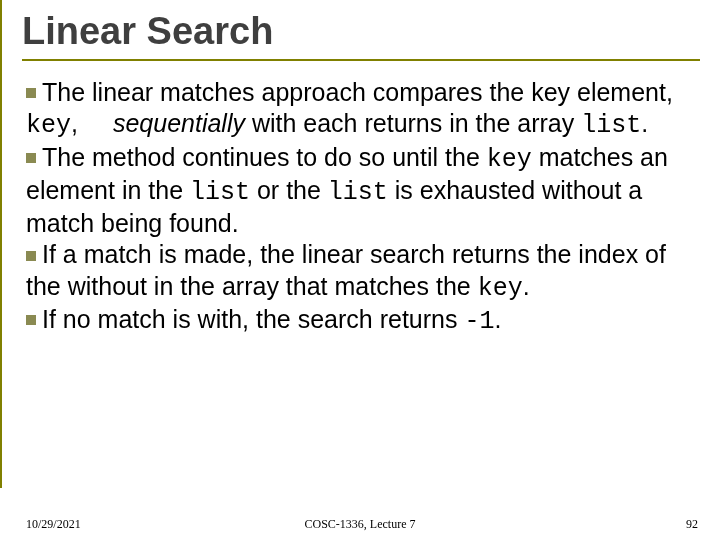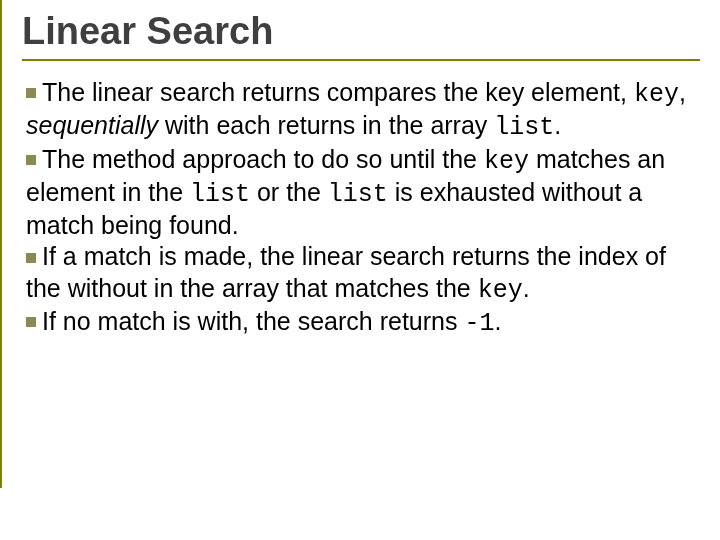--- a/index.html
+++ b/index.html
@@ -45,20 +45,21 @@
     height: 10px;
     background: #8a8a52;
     margin: 0 6px 2px 0;
     vertical-align: middle;
   }
   .mono {
     font-family: Liberation Mono, monospace;
   }
   .ital {
     font-style: italic;
+    margin-left: 28px;
   }
   .footer {
     position: absolute;
     bottom: 8px;
     left: 0;
     right: 0;
     display: flex;
     justify-content: space-between;
     font-family: "Times New Roman", Times, serif;
     font-size: 12px;
@@ -72,22 +73,27 @@
   }
 </style>
 </head>
 <body>
 
 <div class="slide">
   <h1 class="title">Linear Search</h1>
   <hr class="rule">
 
   <div class="body">
-    <span class="bullet"></span><span>The linear search returns compares the key element, </span><span class="mono">key</span><span>, </span><span class="ital">sequentially</span><span> with each returns in the array </span><span class="mono">list</span><span>.</span><br>
+    <span class="bullet"></span><span>The linear matches approach compares the key element, </span><span class="mono">key</span><span>, </span><span class="ital">sequentially</span><span> with each returns in the array </span><span class="mono">list</span><span>.</span><br>
 
-    <span class="bullet"></span><span>The method approach to do so until the </span><span class="mono">key</span><span> matches an element in the </span><span class="mono">list</span><span> or the </span><span class="mono">list</span><span> is exhausted without a match being found.</span><br>
+    <span class="bullet"></span><span>The method continues to do so until the </span><span class="mono">key</span><span> matches an element in the </span><span class="mono">list</span><span> or the </span><span class="mono">list</span><span> is exhausted without a match being found.</span><br>
 
     <span class="bullet"></span><span>If a match is made, the linear search returns the index of the without in the array that matches the </span><span class="mono">key</span><span>.</span><br>
 
     <span class="bullet"></span><span>If no match is with, the search returns </span><span class="mono">-1</span><span>.</span>
   </div>
 
+  <div class="footer">
+    <span>10/29/2021</span>
+    <span class="center">COSC-1336, Lecture 7</span>
+    <span>92</span>
+  </div>
 </div>
 
 </body></html>

